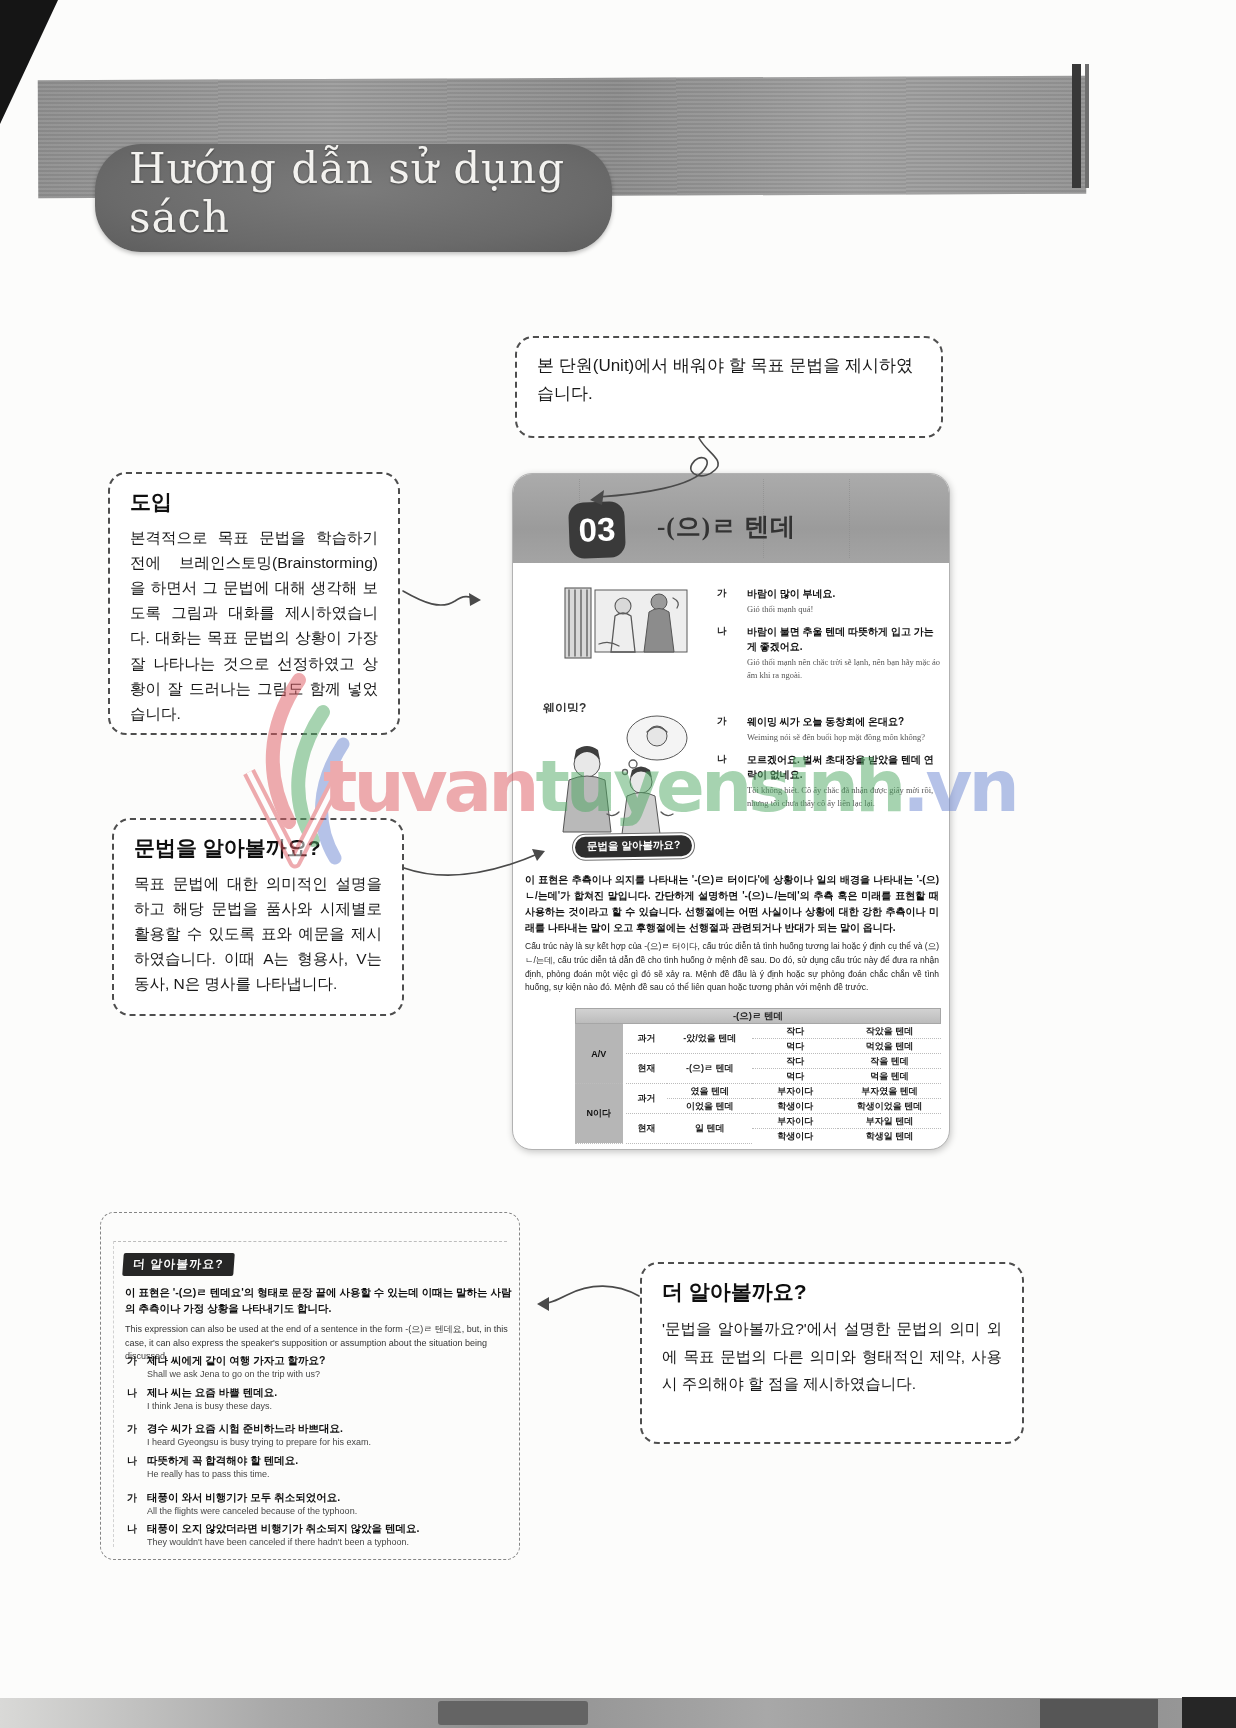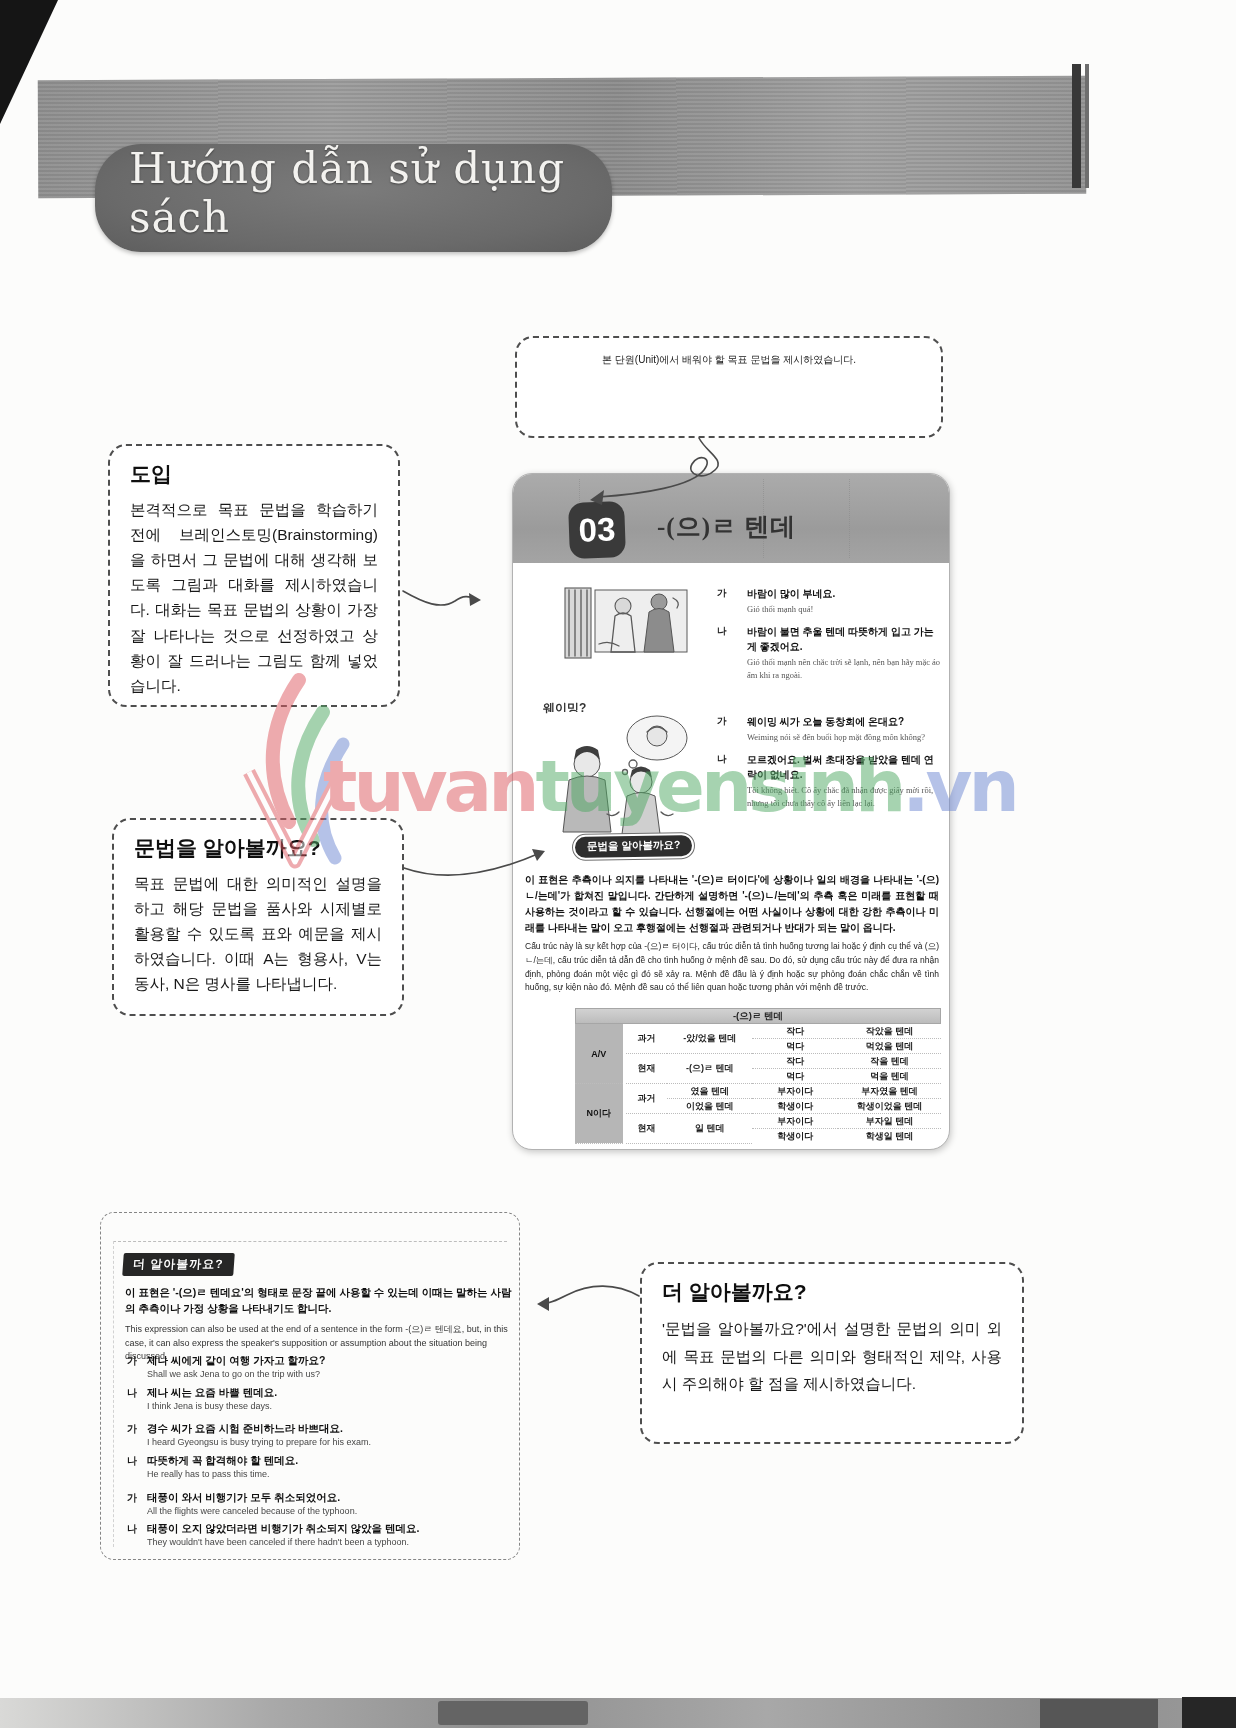--- a/index.html
+++ b/index.html
@@ -30,22 +30,22 @@
     box-shadow:0 2px 4px rgba(0,0,0,.25)}
   .title-bubble .t{font-family:"DejaVu Serif",serif;font-size:42px;color:#f3f2ef;
     letter-spacing:1px;text-shadow:0 1px 2px rgba(0,0,0,.45)}
 
   
   .callout{border:2px dashed #4e4e4e;border-radius:18px;background:rgba(255,255,255,.9);
     box-sizing:border-box;padding:14px 20px}
   .callout .h{font-size:21px;font-weight:bold;color:#0f0f0f;margin:0 0 9px}
   .callout .b{font-size:15.5px;line-height:1.62;color:#181818;text-align:justify;margin:0}
   .co-goal{left:515px;top:336px;width:428px;height:102px}
-  .co-goal .b{font-size:10px;text-align:center}
-  .co-intro{left:108px;top:444px;width:292px;height:263px}
+  .co-goal .b{font-size:17px;text-align:left}
+  .co-intro{left:108px;top:472px;width:292px;height:263px}
   .co-grammar{left:112px;top:818px;width:292px;height:198px}
   .co-more{left:640px;top:1262px;width:384px;height:182px}
   .co-more .b{line-height:1.78}
 
   
   .card{left:512px;top:473px;width:436px;height:675px;background:#fff;border-radius:20px;
     border:1px solid #b2b2b2;box-shadow:1px 2px 7px rgba(0,0,0,.22);overflow:hidden}
   .card-header{position:absolute;left:0;top:0;width:100%;height:89px;
     background:linear-gradient(180deg,#ababab,#9b9b9b 62%,#a4a4a4)}
   .hv{position:absolute;top:5px;bottom:5px;width:0;border-left:1px dotted #8b8b8b;opacity:.6}

